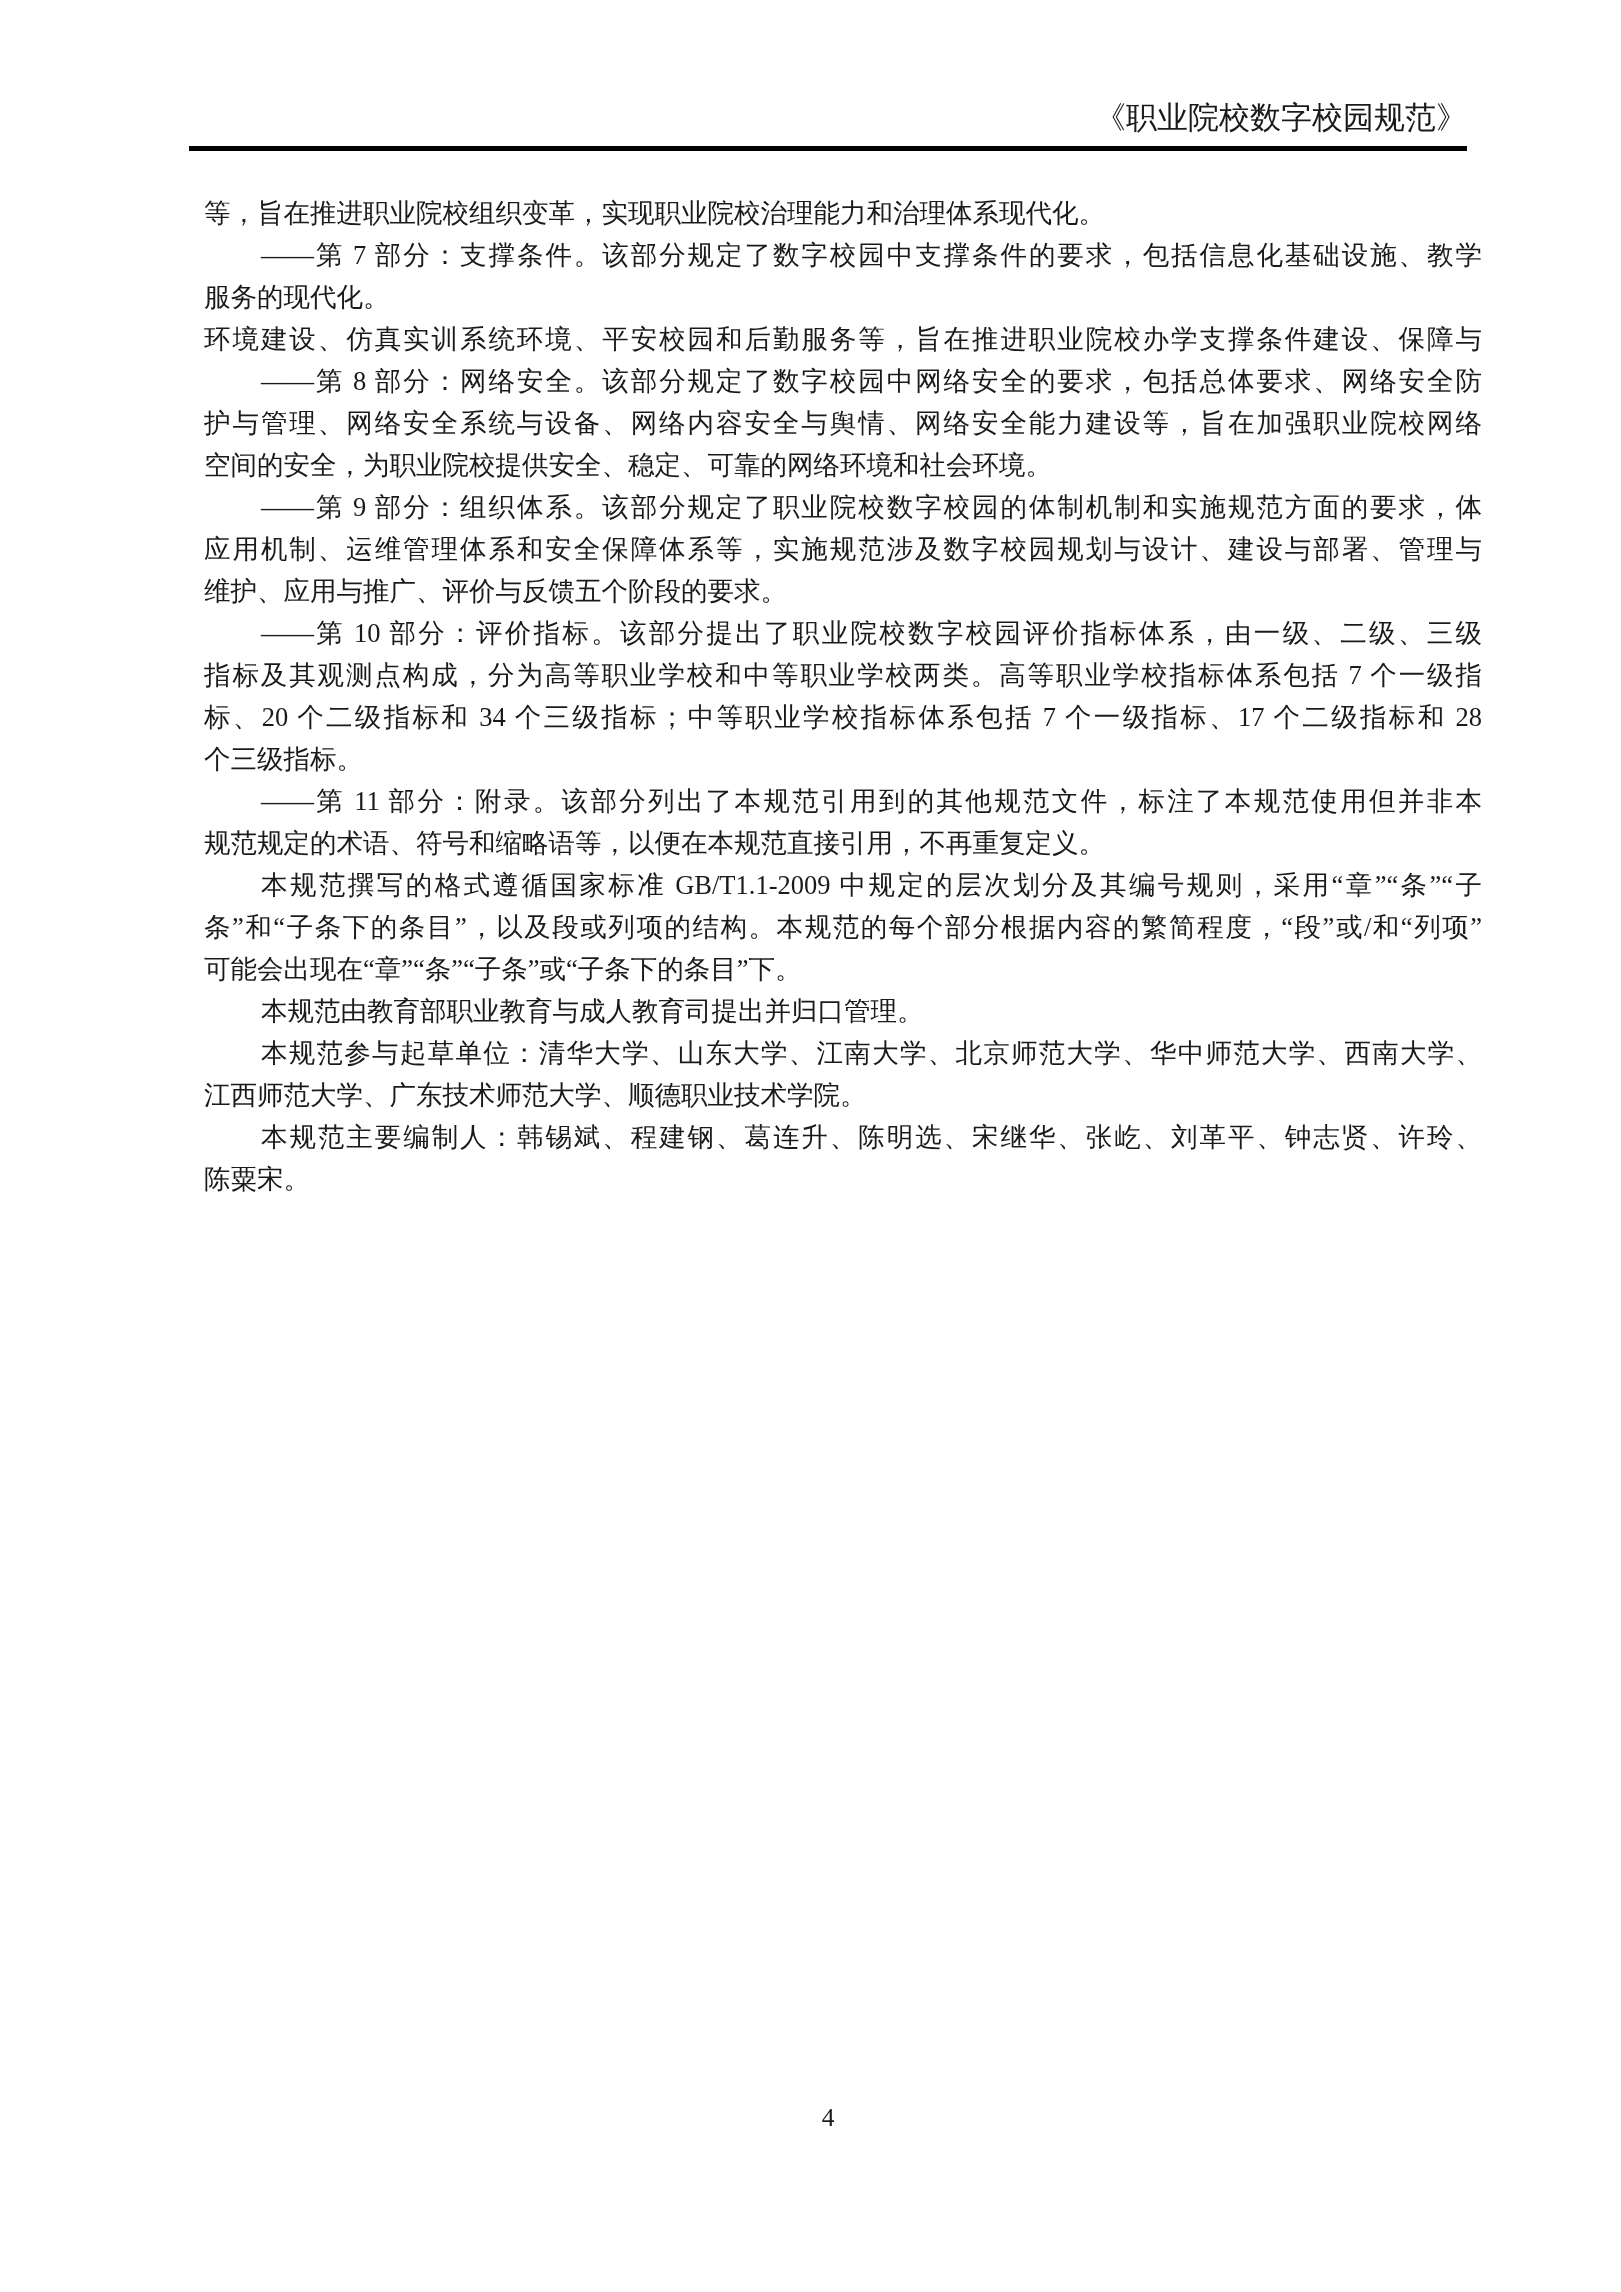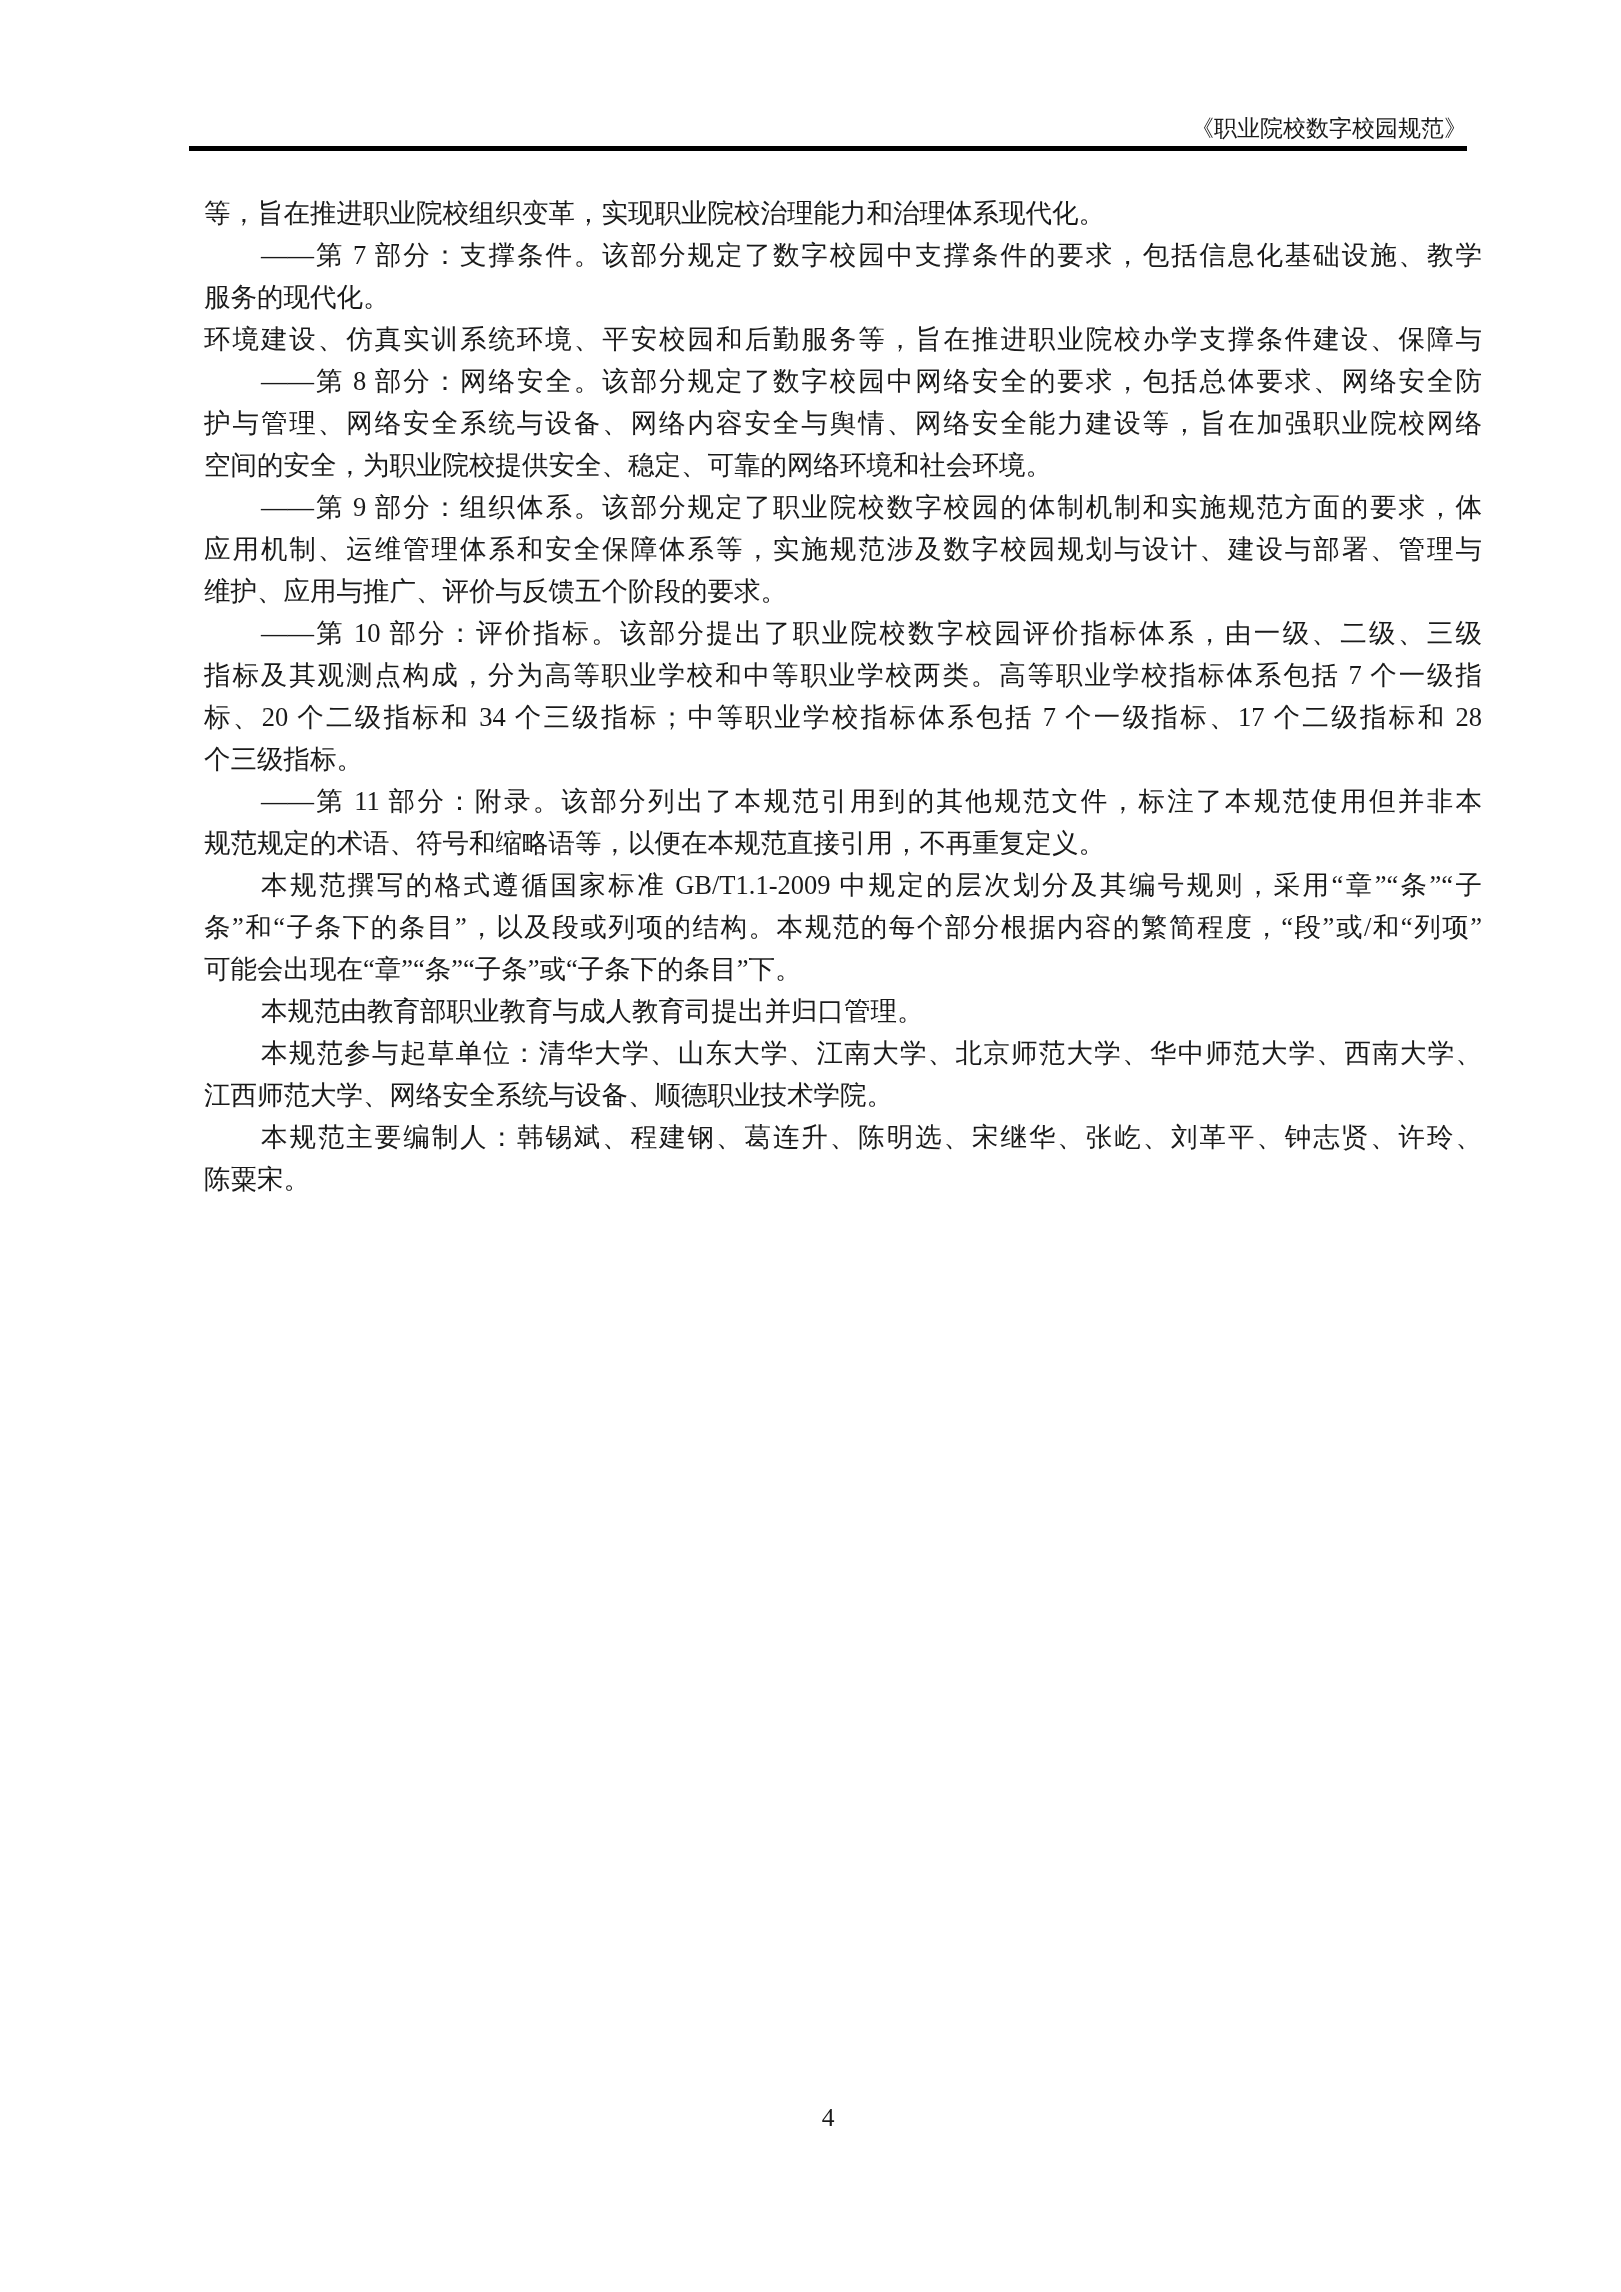--- a/index.html
+++ b/index.html
@@ -11,23 +11,23 @@
     position: relative;
     width: 1621px;
     height: 2293px;
     background: #ffffff;
     color: #000000;
     font-family: "Liberation Serif", "DejaVu Serif", serif;
     overflow: hidden;
   }
   .header-title {
     position: absolute;
-    top: 112px;
+    top: 101px;
     right: 154px;
-    font-size: 23px;
+    font-size: 31px;
     line-height: 33px;
     white-space: nowrap;
     color: #1a1a1a;
   }
   .header-rule {
     position: absolute;
     top: 146px;
     left: 189px;
     width: 1278px;
     height: 4.9px;
@@ -93,21 +93,21 @@
     <div class="line j">指标及其观测点构成，分为高等职业学校和中等职业学校两类。高等职业学校指标体系包括 7 个一级指</div>
     <div class="line j">标、20 个二级指标和 34 个三级指标；中等职业学校指标体系包括 7 个一级指标、17 个二级指标和 28</div>
     <div class="line">个三级指标。</div>
     <div class="line j ind">——第 11 部分：附录。该部分列出了本规范引用到的其他规范文件，标注了本规范使用但并非本</div>
     <div class="line">规范规定的术语、符号和缩略语等，以便在本规范直接引用，不再重复定义。</div>
     <div class="line j ind">本规范撰写的格式遵循国家标准 GB/T1.1-2009 中规定的层次划分及其编号规则，采用“章”“条”“子</div>
     <div class="line j">条”和“子条下的条目”，以及段或列项的结构。本规范的每个部分根据内容的繁简程度，“段”或/和“列项”</div>
     <div class="line">可能会出现在“章”“条”“子条”或“子条下的条目”下。</div>
     <div class="line ind">本规范由教育部职业教育与成人教育司提出并归口管理。</div>
     <div class="line j ind">本规范参与起草单位：清华大学、山东大学、江南大学、北京师范大学、华中师范大学、西南大学、</div>
-    <div class="line">江西师范大学、网络安全系统与设备、顺德职业技术学院。</div>
+    <div class="line">江西师范大学、广东技术师范大学、顺德职业技术学院。</div>
     <div class="line j ind">本规范主要编制人：韩锡斌、程建钢、葛连升、陈明选、宋继华、张屹、刘革平、钟志贤、许玲、</div>
     <div class="line">陈粟宋。</div>
   </div>
 
   <div class="footer">
     <span class="page-number">4</span>
   </div>
 
 </div>
 

